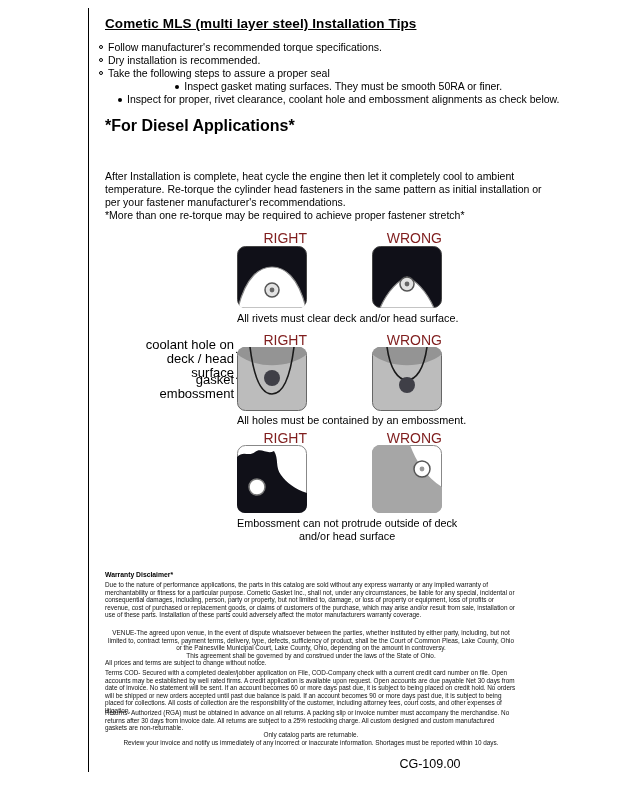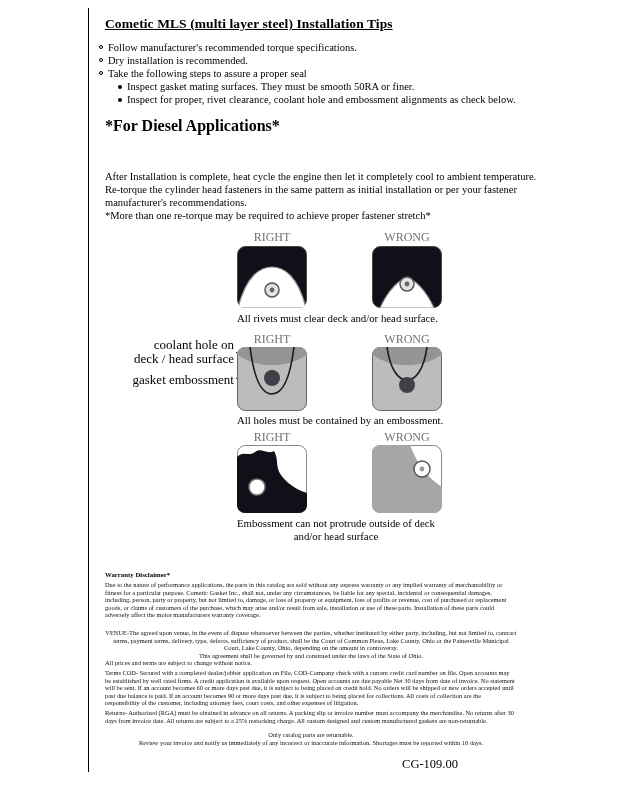--- a/index.html
+++ b/index.html
@@ -1,34 +1,34 @@
 <!DOCTYPE html>
 <html><head>
 <meta charset="utf-8">
 <style>
   * { margin:0; padding:0; box-sizing:border-box; }
   html,body { background:#e9e9e9; }
   .page {
     position:relative; width:618px; height:800px; background:#ffffff;
-    font-family:Liberation Serif, serif; color:#000; margin:0 auto; overflow:hidden;
+    font-family:Liberation Sans, sans-serif; color:#000; margin:0 auto; overflow:hidden;
   }
   .vrule { position:absolute; left:88px; top:8px; width:1px; height:764px; background:#000; }
   .title { position:absolute; left:105px; top:16px; font-size:13.5px; font-weight:bold; text-decoration:underline; letter-spacing:.1px; }
   .bullets { position:absolute; left:99px; top:41px; font-size:10.5px; line-height:13px; }
   .b-row { display:flex; align-items:flex-start; }
   .b-row > span.txt { margin-left:5px; }
-  .b-row.sub { margin-left:19px; }
+  .b-row.sub { margin-left:19px;justify-content:center; }
   .o-marker { width:4px; height:4px; border:1px solid #000; border-radius:50%; margin-top:4px; flex:0 0 auto; }
   .dot-marker { width:4px; height:4px; background:#000; border-radius:50%; margin-top:4.5px; flex:0 0 auto; }
   .diesel-heading { position:absolute; left:105px; top:117px; font-size:16px; font-weight:bold; }
   .para { position:absolute; font-size:10.5px; line-height:13px; }
   .p1 { left:105px; top:136px; width:428px; }
   .p2 { left:105px; top:170px; width:440px; }
   .p3 { left:105px; top:209px; width:460px; }
-  .fig-label { position:absolute; width:70px; text-align:center; font-size:12px; color:#737373; }
+  .fig-label { position:absolute; width:70px; text-align:right; font-size:14px; color:#7f1d1d; }
   .fig-caption { position:absolute; left:237px; font-size:10.8px; line-height:12.5px; }
   .panel { position:absolute; }
   .annot { position:absolute; font-size:13px; line-height:14px; }
   .preline { white-space:pre-line;text-align:center; }
   .leader { position:absolute; left:0; top:330px; pointer-events:none; }
   .disc-heading { position:absolute; left:105px; top:571px; font-size:6.8px; font-weight:bold; }
   .disc { position:absolute; left:105px; width:412px; font-size:6.4px; line-height:7.5px; color:#111; }
   .d0 { top:581px; } .d1 { top:629px; } .d2 { top:659px; } .d3 { top:669px; } .d4 { top:709px; } .d5 { top:731px; }
   .footer { position:absolute; left:380px; top:757px; width:100px; text-align:center; font-size:12.5px; }
 </style>

